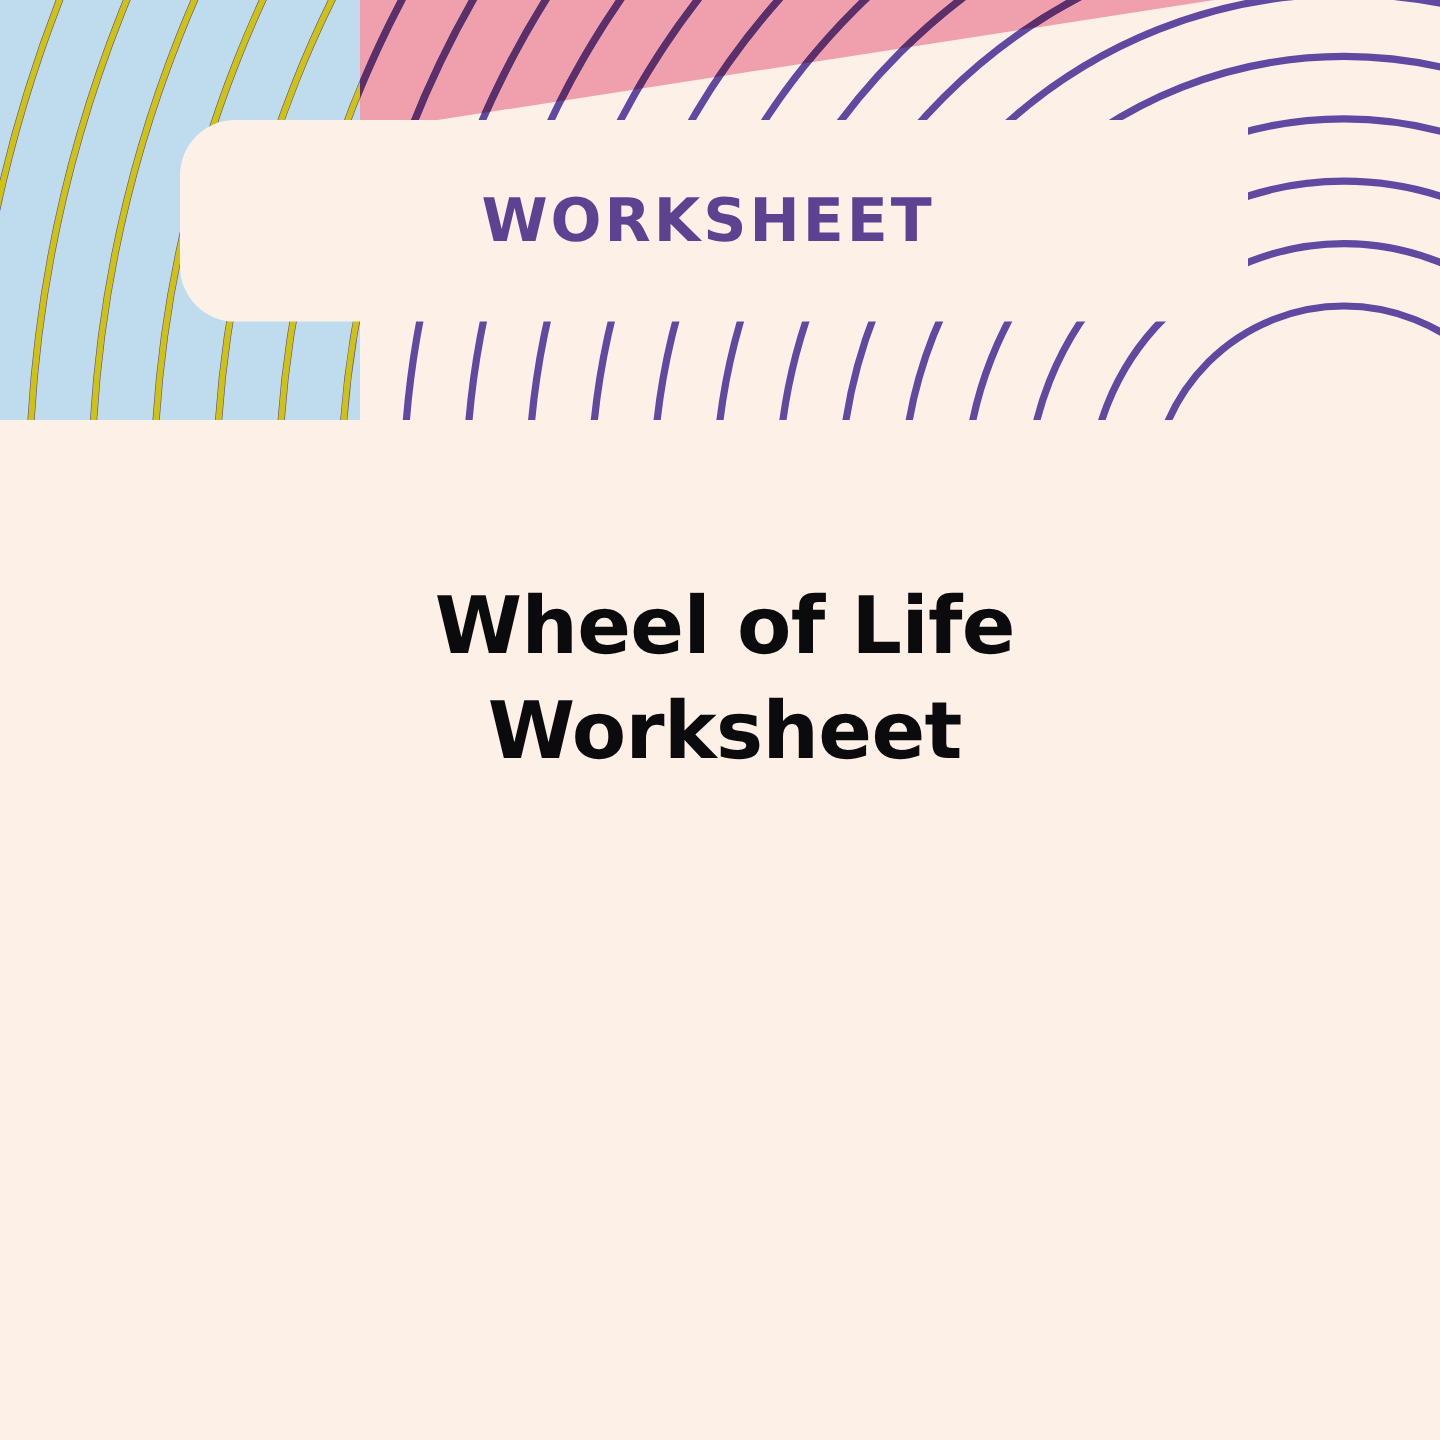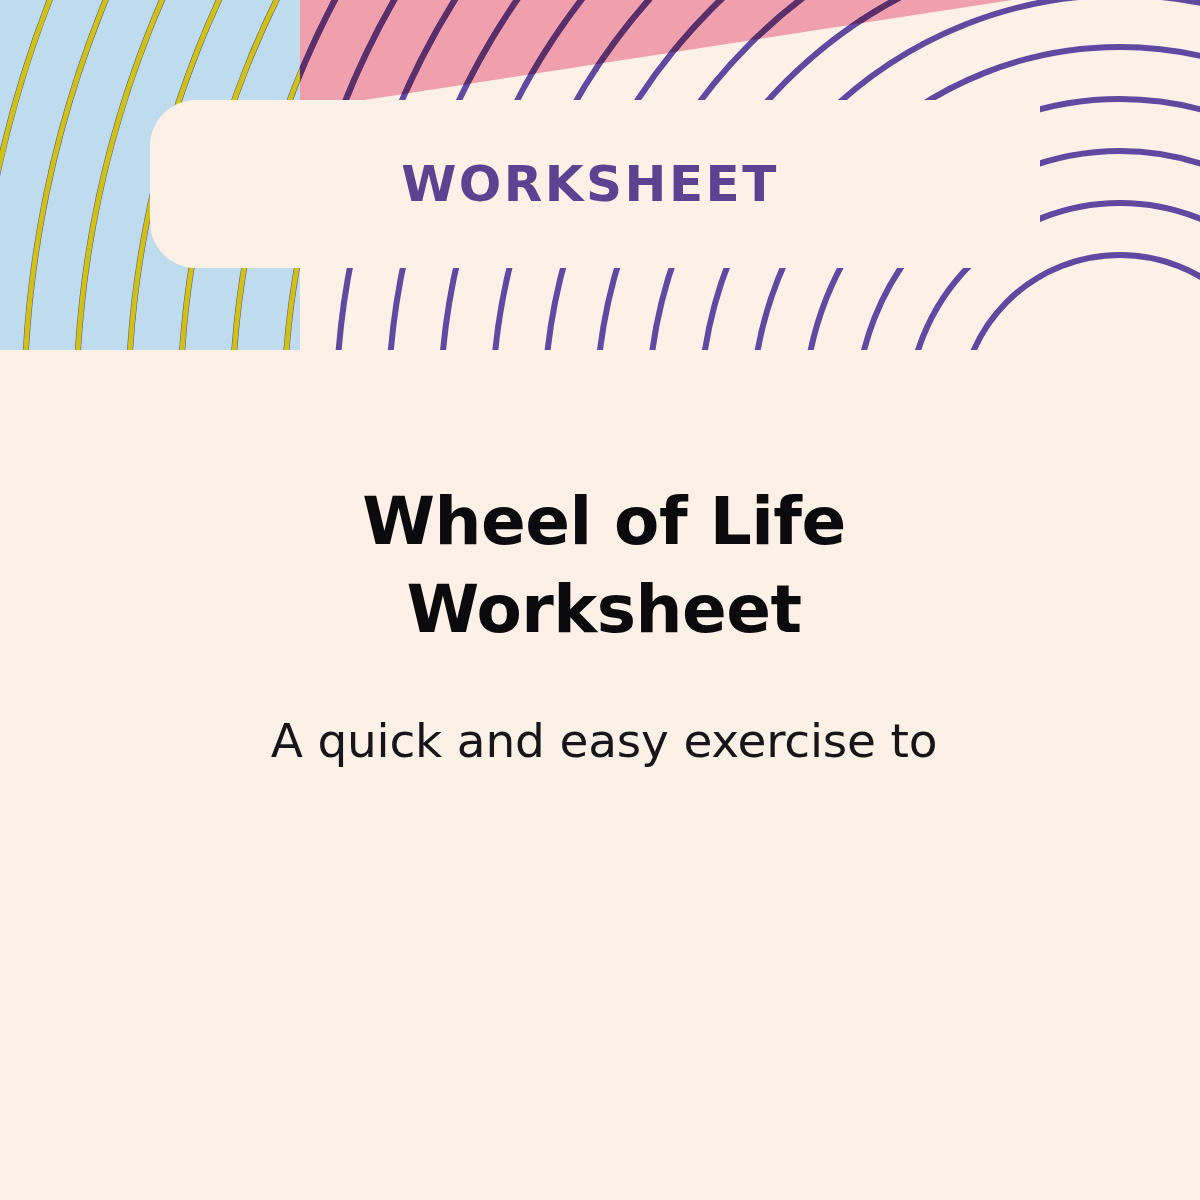--- a/index.html
+++ b/index.html
@@ -184,18 +184,17 @@
   </div>
 
   <div id="main-content">
 
     <h1 id="doc-title">
       <span class="tline">Wheel of Life</span>
       <span class="tline">Worksheet</span>
     </h1>
 
     <p id="doc-subtitle">
-      <span class="sline">A quick and easy exercise to</span>
     </p>
 
   </div>
 
 </div>
 
 </body></html>

